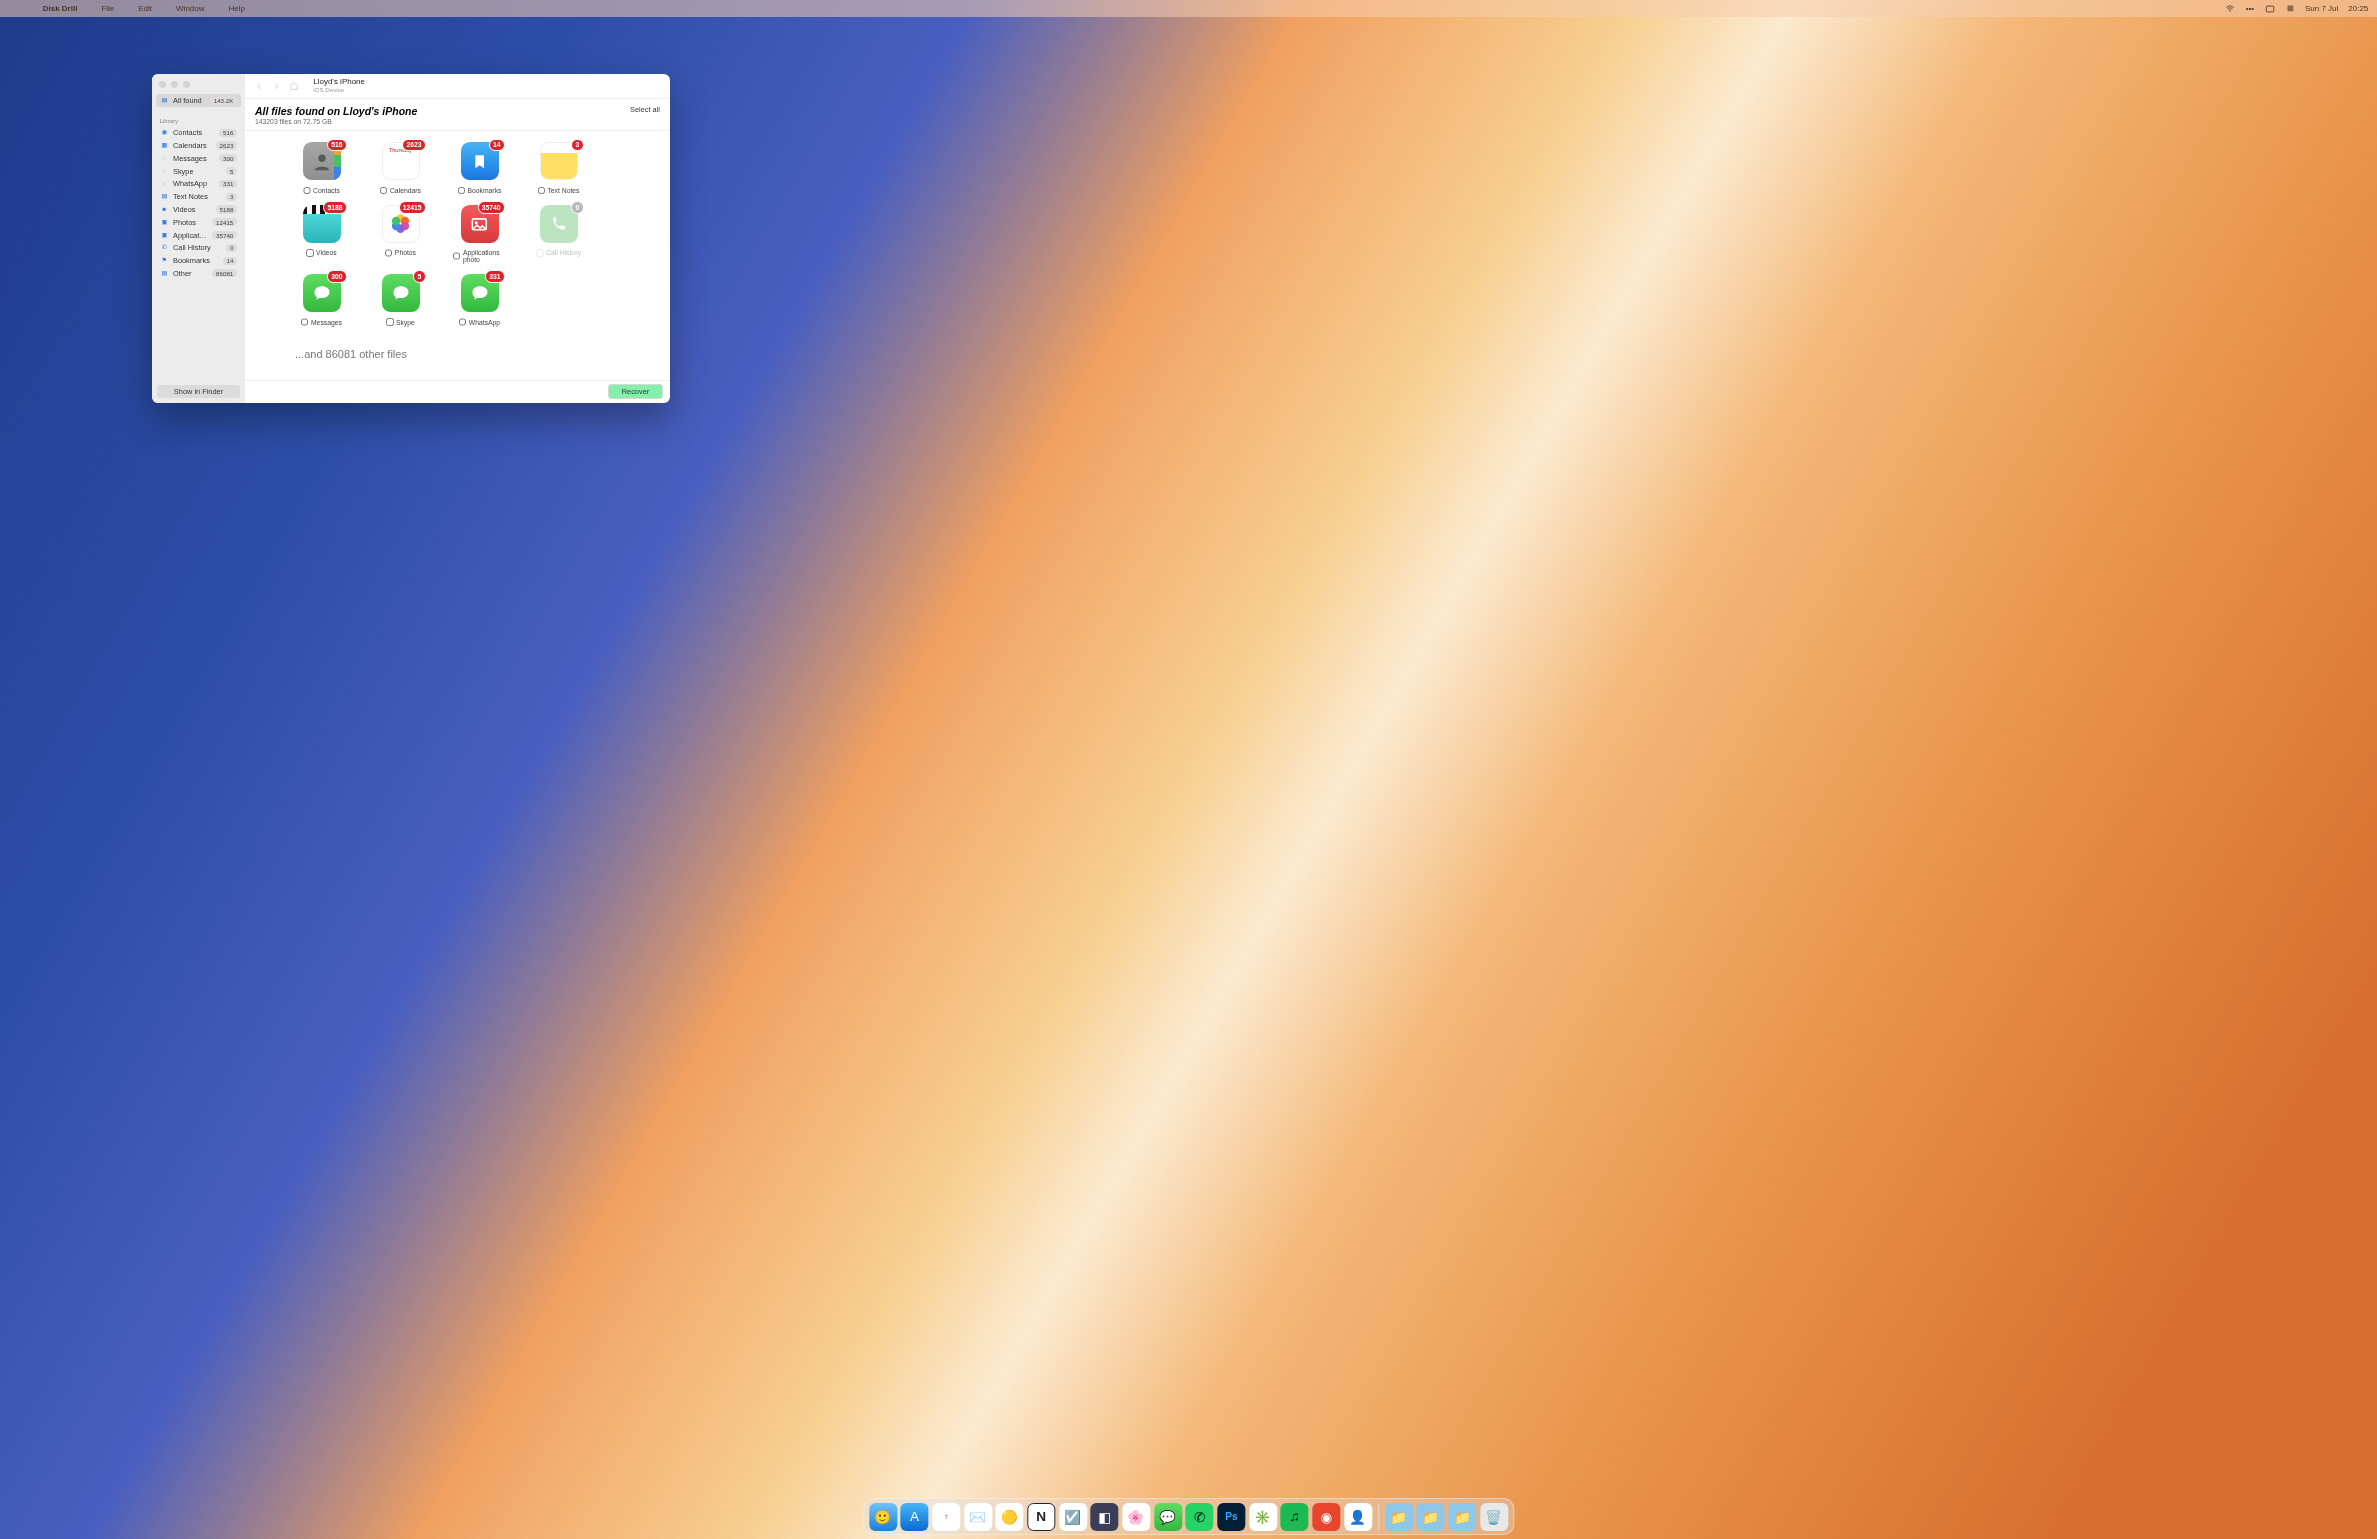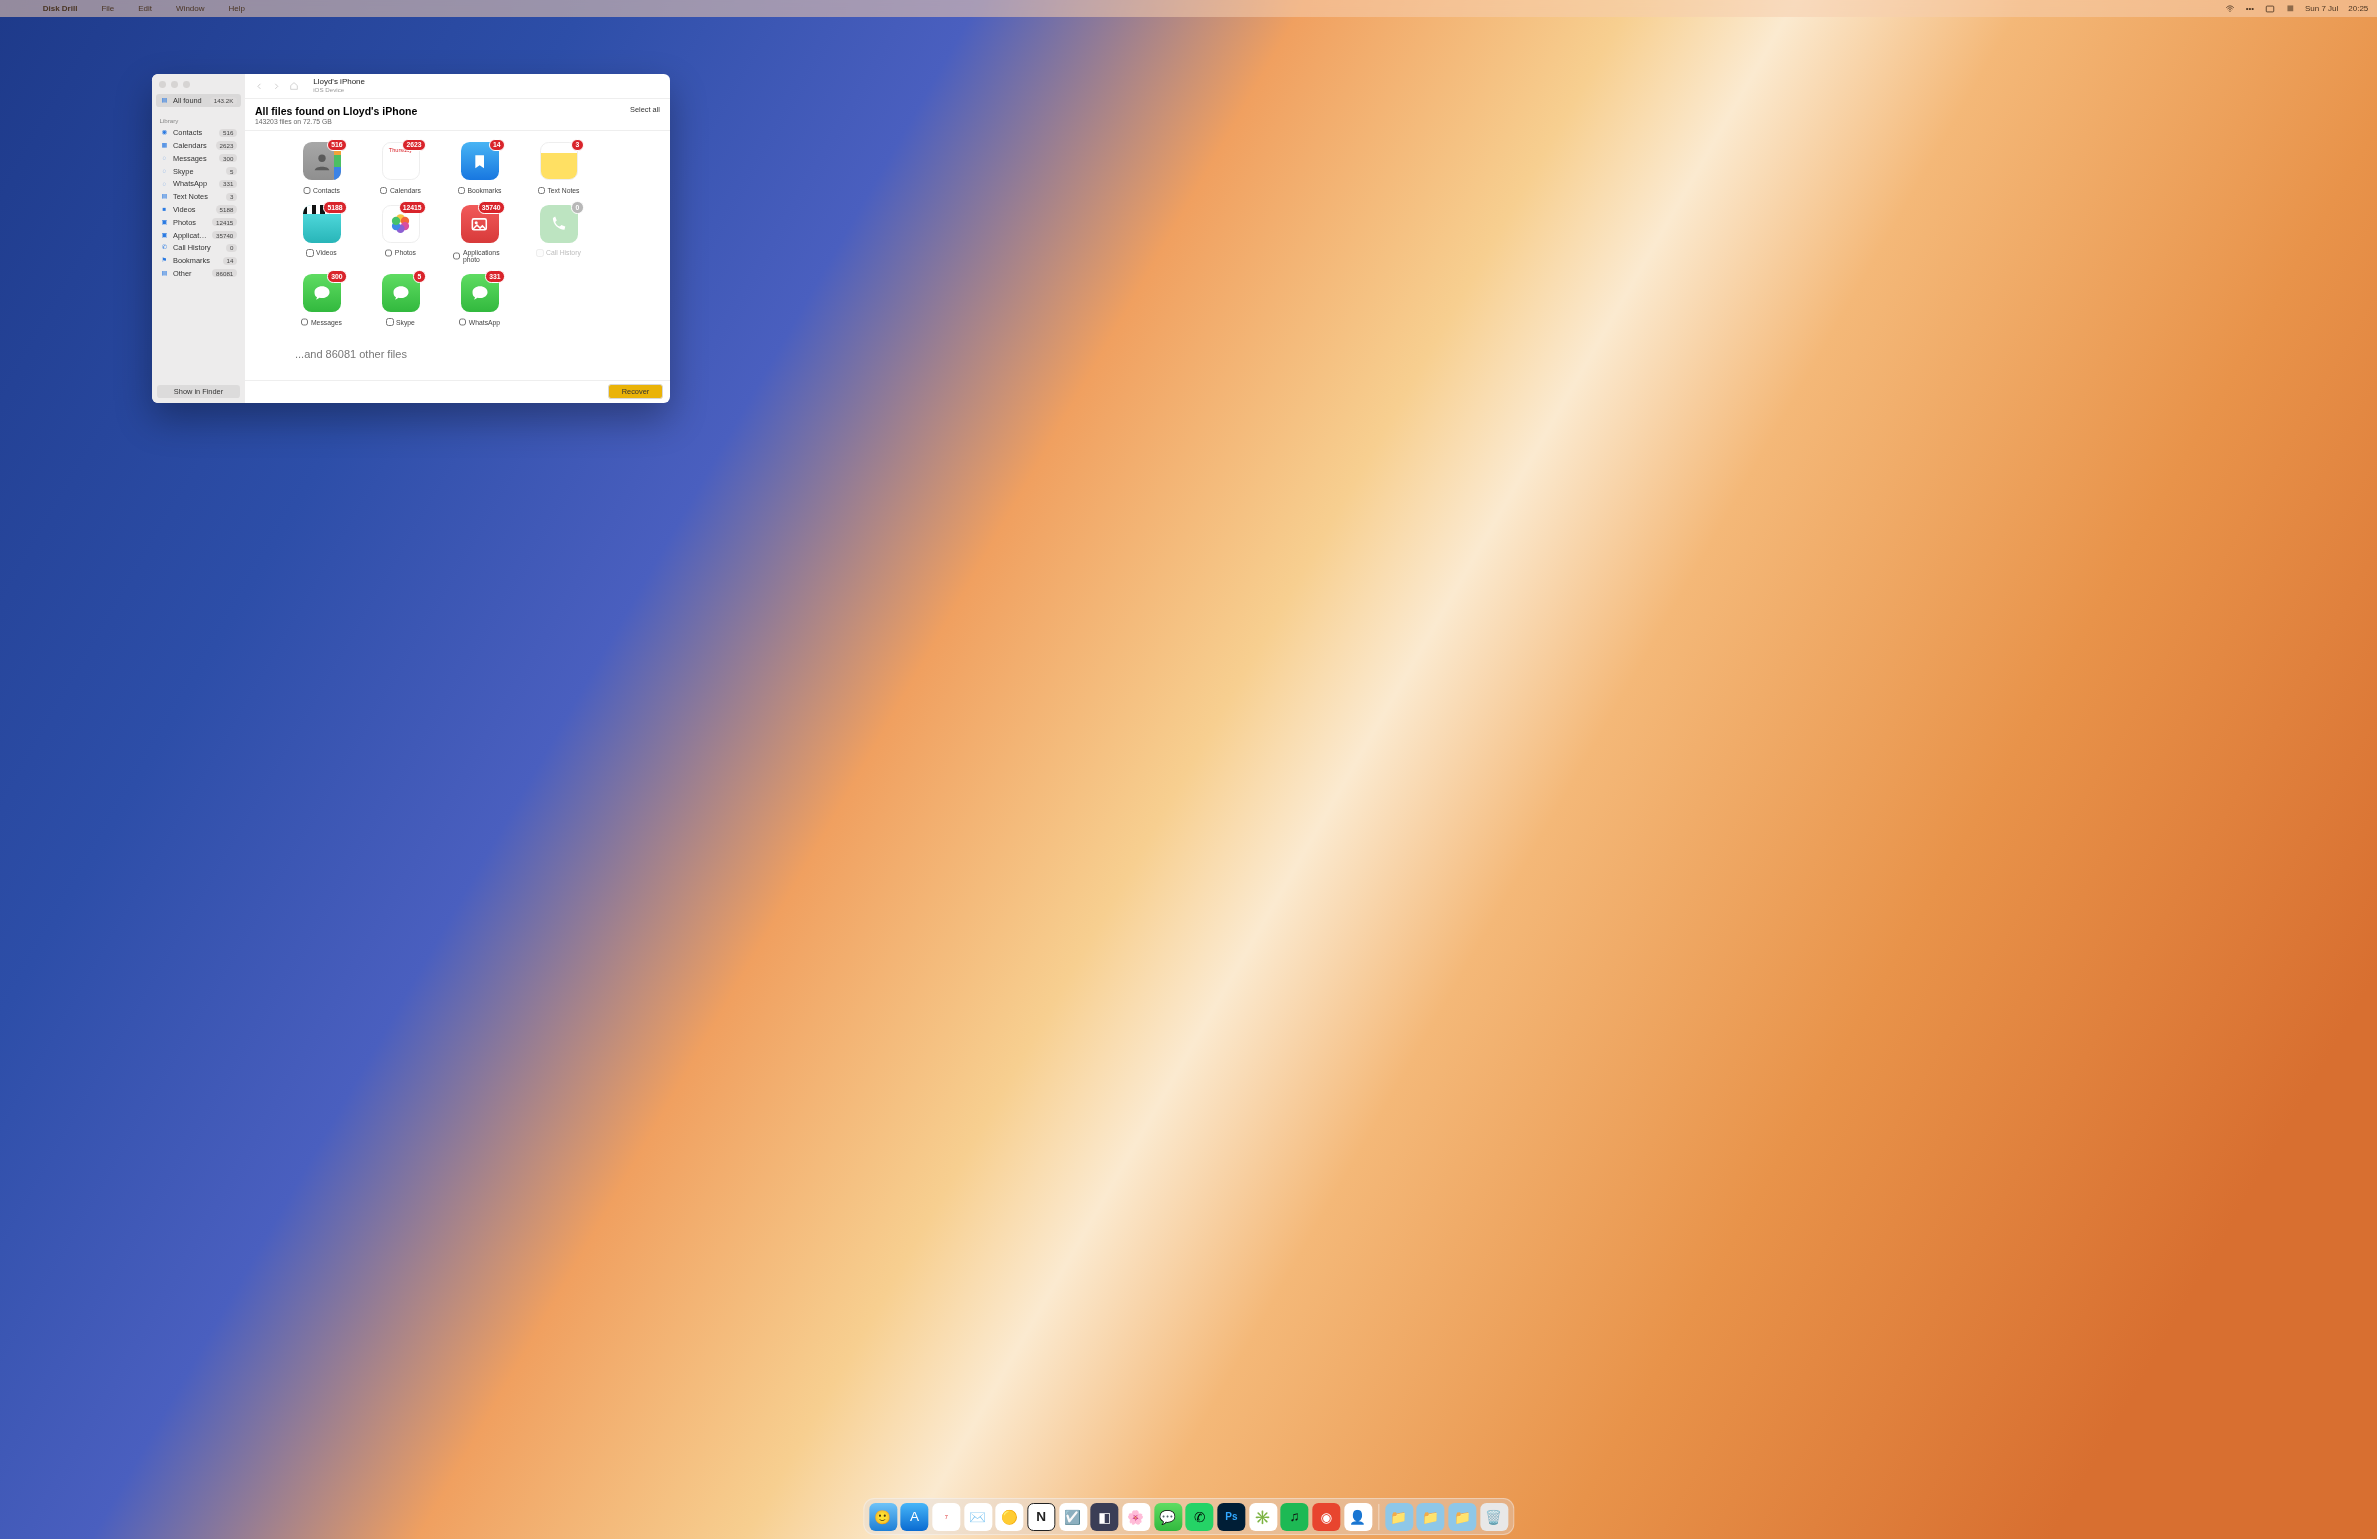--- a/index.html
+++ b/index.html
@@ -108,21 +108,21 @@
 }
 .toolbar .home-btn { color: #bfbfbf; }
 .toolbar .crumb { margin-left: 9px; line-height: 1.1; }
 .toolbar .crumb .t1 { font-size: 8px; color: #222; }
 .toolbar .crumb .t2 { font-size: 6.2px; color: #999; }
 
 .header {
   padding: 6.2px 10px 5px; display: flex; align-items: flex-start; border-bottom: 0.6px solid #eee;
 }
 .header .hleft { flex: 1; }
-.header h1 { font-size: 10.5px; font-weight: 700; }
+.header h1 { font-size: 10.5px; font-weight: 700; font-style: italic; }
 .header .sub { font-size: 6.8px; color: #666; margin-top: 1.2px; }
 .header .select-all { font-size: 7.4px; color: #333; cursor: default; border: none; background: none; }
 
 .grid {
   flex: 1; overflow: auto; padding: 11px 18.6px 0 50px;
   display: flex; flex-wrap: wrap; gap: 11px 26px; align-content: flex-start;
 }
 .tile { width: 53px; display: flex; flex-direction: column; align-items: center; }
 .tile .icon-wrap { position: relative; width: 38px; height: 38px; }
 .tile .icon62 {
@@ -142,21 +142,21 @@
 .tile .cap { margin-top: 6.2px; display: flex; align-items: center; gap: 2.5px; font-size: 6.8px; color: #444; }
 .tile .cap input[type=checkbox] { width: 7.4px; height: 7.4px; }
 .tile .cap.dis { color: #bdbdbd; }
 .tile .cap.dis input { opacity: 0.4; }
 
 .other-files { width: 100%; text-align: left; font-size: 11px; color: #777; padding: 11px 0 7.4px 0; }
 
 .bottombar { height: 23.5px; border-top: 0.6px solid #eee; display: flex; align-items: center; justify-content: flex-end; padding: 0 7.4px; }
 .bottombar button {
   font-size: 7.4px; padding: 1.9px 12.4px; border-radius: 3.1px;
-  border: 0.6px solid #d8d8d8; background: #eab308; color: #333;
+  border: 0.6px solid #d8d8d8; background: #86efac; color: #333;
 }
 
 
 .ic-contacts { background: linear-gradient(#a7a7a7,#8f8f8f); position: relative; overflow: hidden; }
 .ic-contacts::after { content: ""; position: absolute; right: 0; top: 0; width: 6.2px; height: 100%;
   background: linear-gradient(#f1a23a 0 33%, #4bbf63 33% 66%, #3c83e6 66% 100%); border-radius: 0 8.7px 8.7px 0; }
 .ic-calendar { background: #fff; border: 0.6px solid #eee; color: #222; }
 .ic-calendar .day { font-size: 17.3px; font-weight: 400; }
 .ic-calendar .wk { position: absolute; top: 3.7px; font-size: 5.6px; color: #d9242b; }
 .ic-bookmarks { background: linear-gradient(#48b4f4,#1877e0); }

